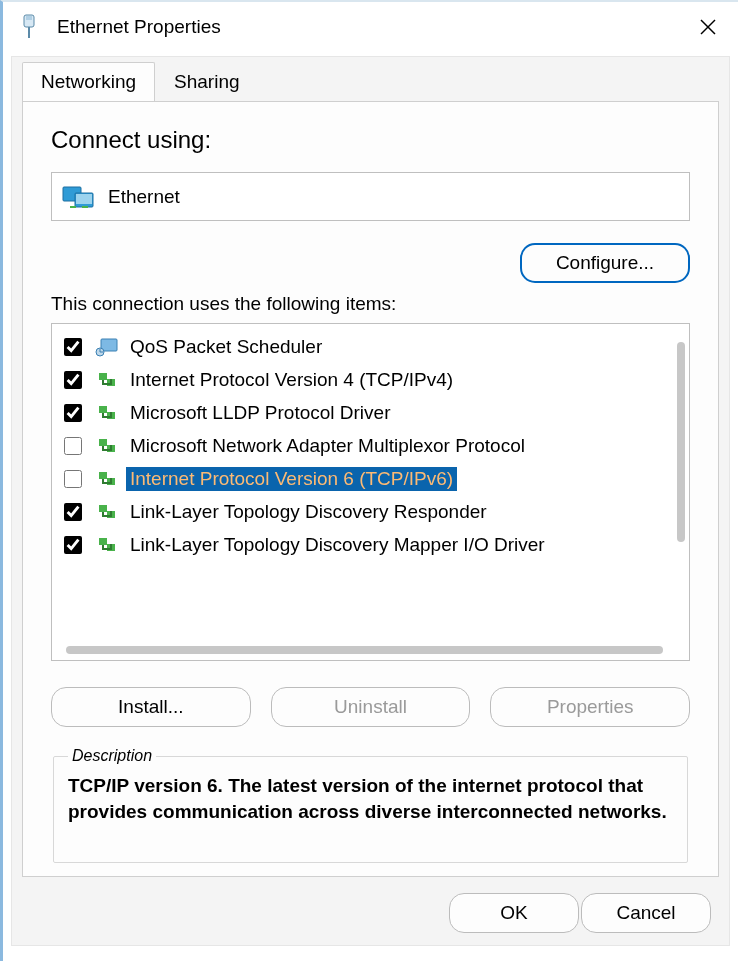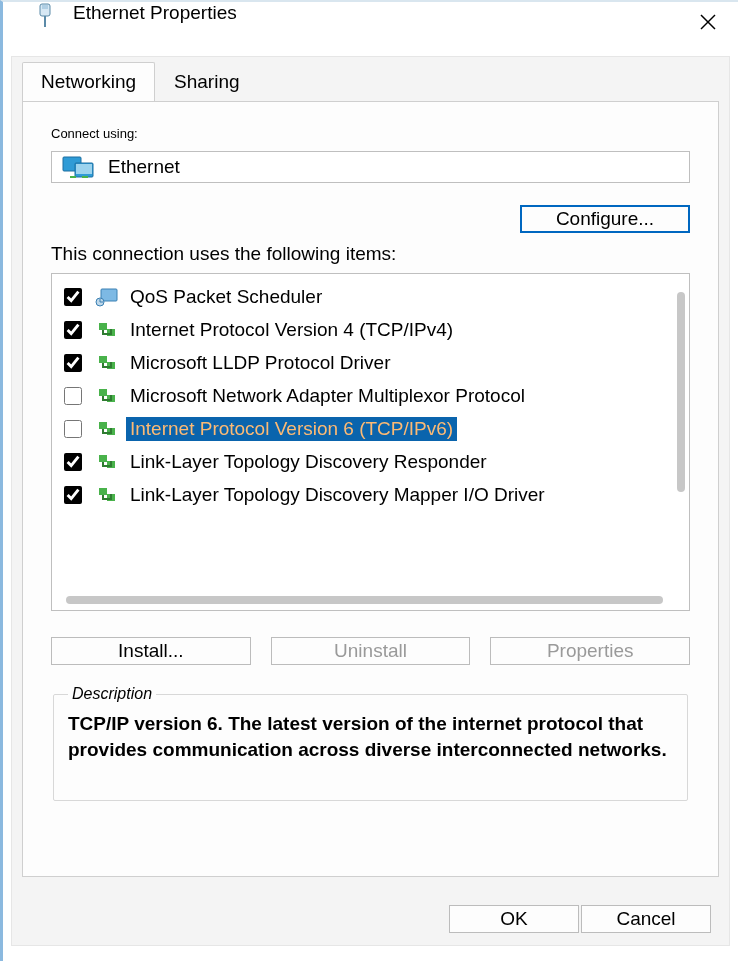--- a/index.html
+++ b/index.html
@@ -13,22 +13,23 @@
     height: 961px;
     overflow: hidden;
     color: #000;
     border-left: 3px solid #8bb9df;
     border-top: 2px solid #d9e6ef;
   }
 
   
   .titlebar {
     display: flex;
+    align-items: center;
     height: 50px;
-    padding: 0 10px 0 28px;
+    padding: 0 10px 0 12px;
     background: #fff;
   }
   .titlebar .icon {
     width: 28px;
     height: 28px;
     display: flex;
     align-items: center;
     justify-content: center;
   }
   .titlebar .title {
@@ -80,48 +81,48 @@
 
   .panel {
     position: absolute;
     left: 10px; right: 10px; top: 44px; bottom: 68px;
     background: #fdfdfd;
     border: 1px solid #cfcfcf;
     padding: 24px 28px 20px 28px;
   }
 
   .section-label {
-    font-size: 13px;
-    margin-bottom: 10px;
+    font-size: 24px;
+    margin-bottom: 18px;
   }
 
   
   .adapter-box {
     border: 1px solid #bfbfbf;
-    height: 32px;
+    height: 49px;
     display: flex;
     align-items: center;
     padding-left: 10px;
     font-size: 19px;
     background: #fff;
   }
   .adapter-box .mon-icon { margin-right: 14px; }
 
   
   .configure-row {
     display: flex;
     justify-content: flex-end;
     margin: 22px 0 10px 0;
   }
   .btn {
     min-width: 170px;
-    height: 28px;
+    height: 40px;
     background: #fdfdfd;
     border: 1px solid #bcbcbc;
-    border-radius: 0;
+    border-radius: 15px;
     font-size: 19px;
     font-family: inherit;
     cursor: pointer;
   }
   .btn:disabled {
     color: #9a9a9a;
     cursor: default;
   }
   .btn.primary-border {
     border: 2px solid #0067c0;

